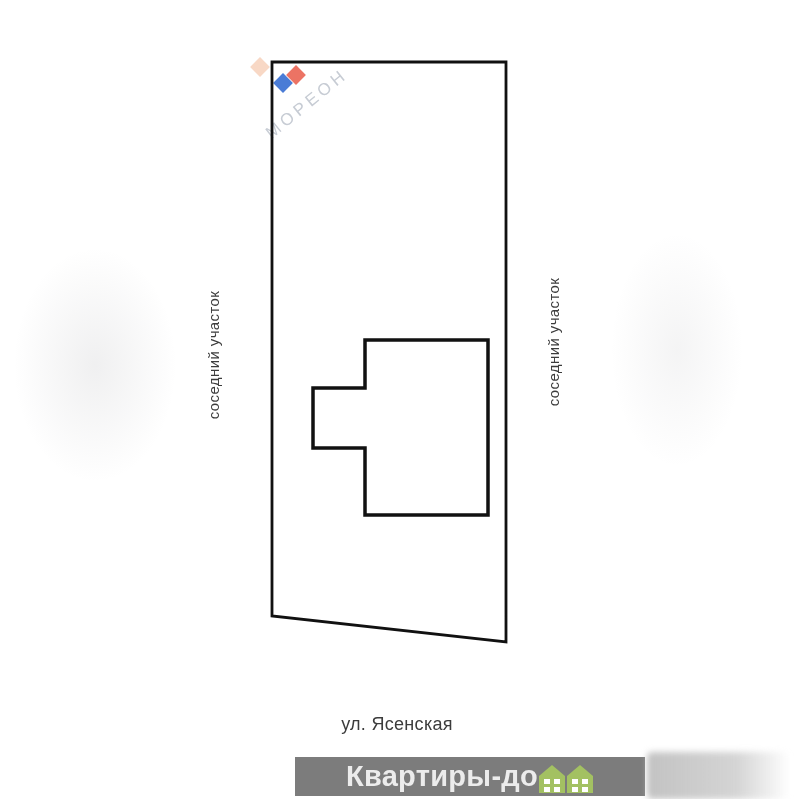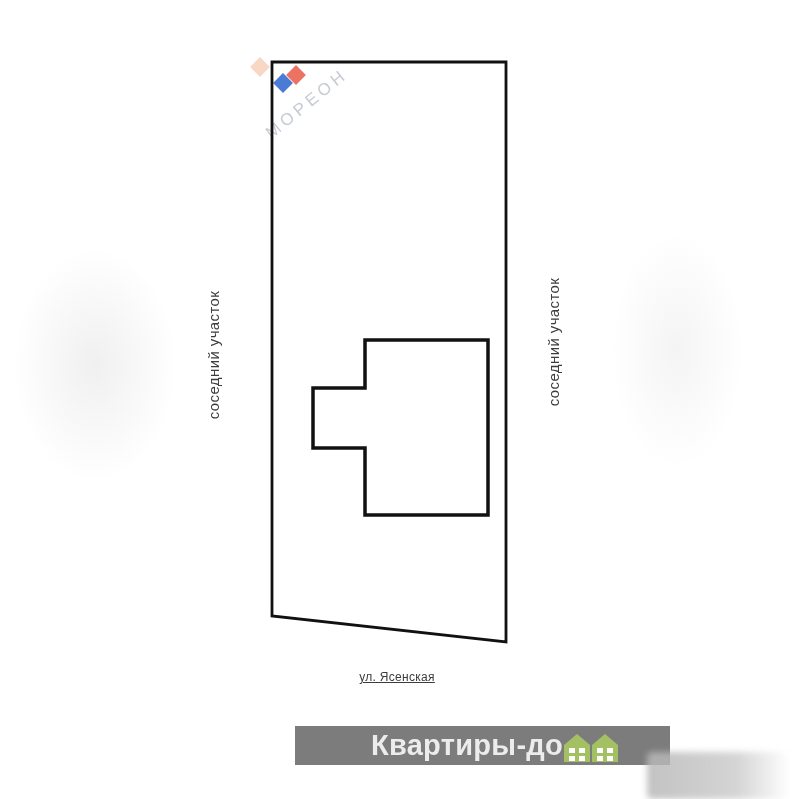--- a/index.html
+++ b/index.html
@@ -16,34 +16,34 @@
   
   .plan-svg{position:absolute;left:0;top:0;}
   
   .side-label{
     position:absolute;white-space:nowrap;font-size:15px;color:#3c3c3c;
     letter-spacing:0.4px;transform:translate(-50%,-50%) rotate(-90deg);
   }
   .side-label.left{left:213px;top:355px;}
   .side-label.right{left:553px;top:342px;}
   .street-label{
-    position:absolute;left:397px;top:677px;transform:translate(-50%,-50%);
-    white-space:nowrap;font-size:12px;color:#3c3c3c;letter-spacing:0.3px;text-decoration:underline;
+    position:absolute;left:397px;top:724px;transform:translate(-50%,-50%);
+    white-space:nowrap;font-size:18px;color:#3c3c3c;letter-spacing:0.3px;
   }
   
   .logo-diamonds{position:absolute;left:245px;top:52px;}
   .logo-text{
     position:absolute;left:307px;top:104px;white-space:nowrap;
     transform:translate(-50%,-50%) rotate(-39deg);
     font-size:17px;letter-spacing:4px;color:#c7ccd4;font-weight:400;
   }
   
   .footer-band{
-    position:absolute;left:295px;top:726px;width:350px;height:39px;background:#7c7c7c;
-    display:flex;align-items:center;justify-content:center;padding-left:25px;
+    position:absolute;left:295px;top:757px;width:350px;height:39px;background:#7c7c7c;
+    display:flex;align-items:center;justify-content:center;
   }
   .footer-text{font-weight:bold;font-size:29px;color:#ececec;line-height:1;letter-spacing:0.3px;}
   .footer-houses{display:block;margin:2px 0 0 0;}
   .footer-fade{
     position:absolute;left:647px;top:752px;width:143px;height:47px;
     background:linear-gradient(to right,rgba(184,184,184,0.85) 0%,rgba(194,194,194,0.7) 62%,rgba(210,210,210,0) 100%);
     filter:blur(3px);border-radius:5px;
   }
 </style>
 </head>

